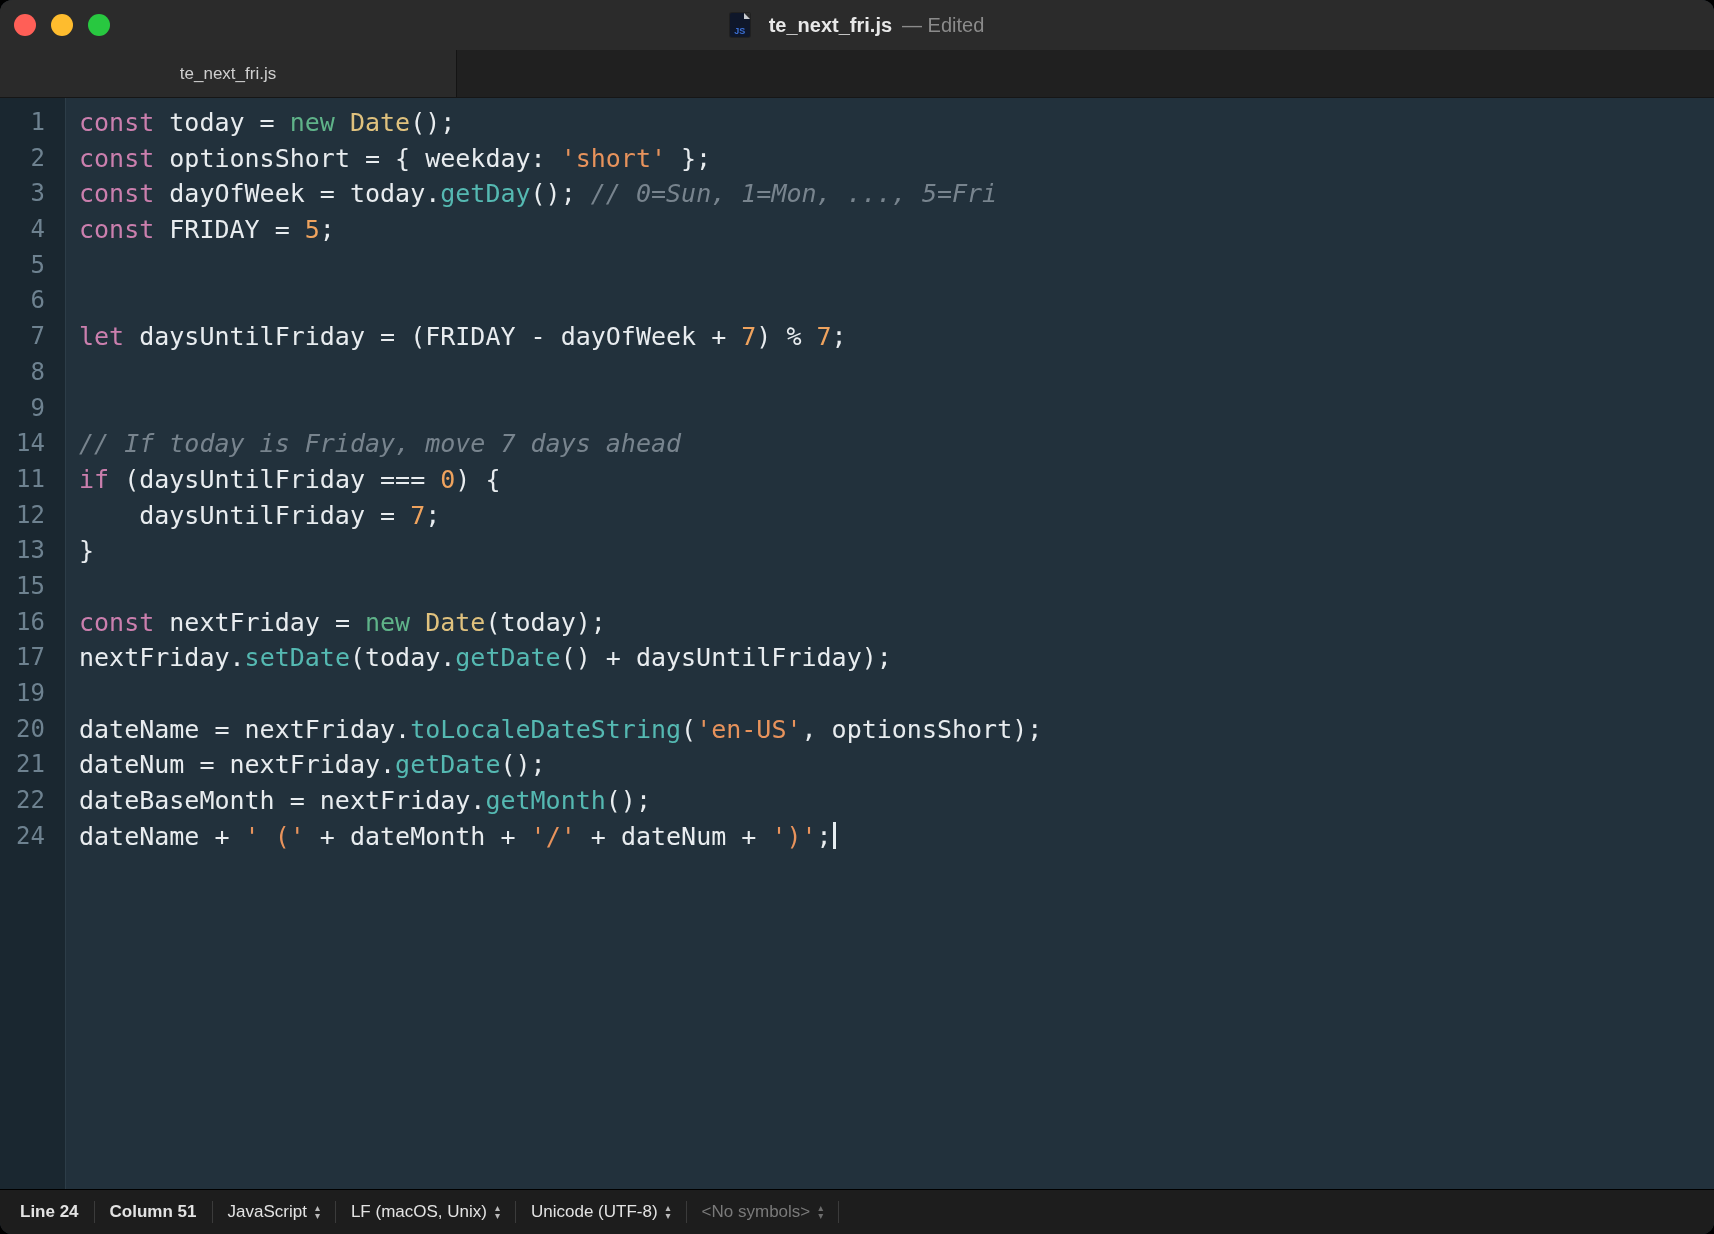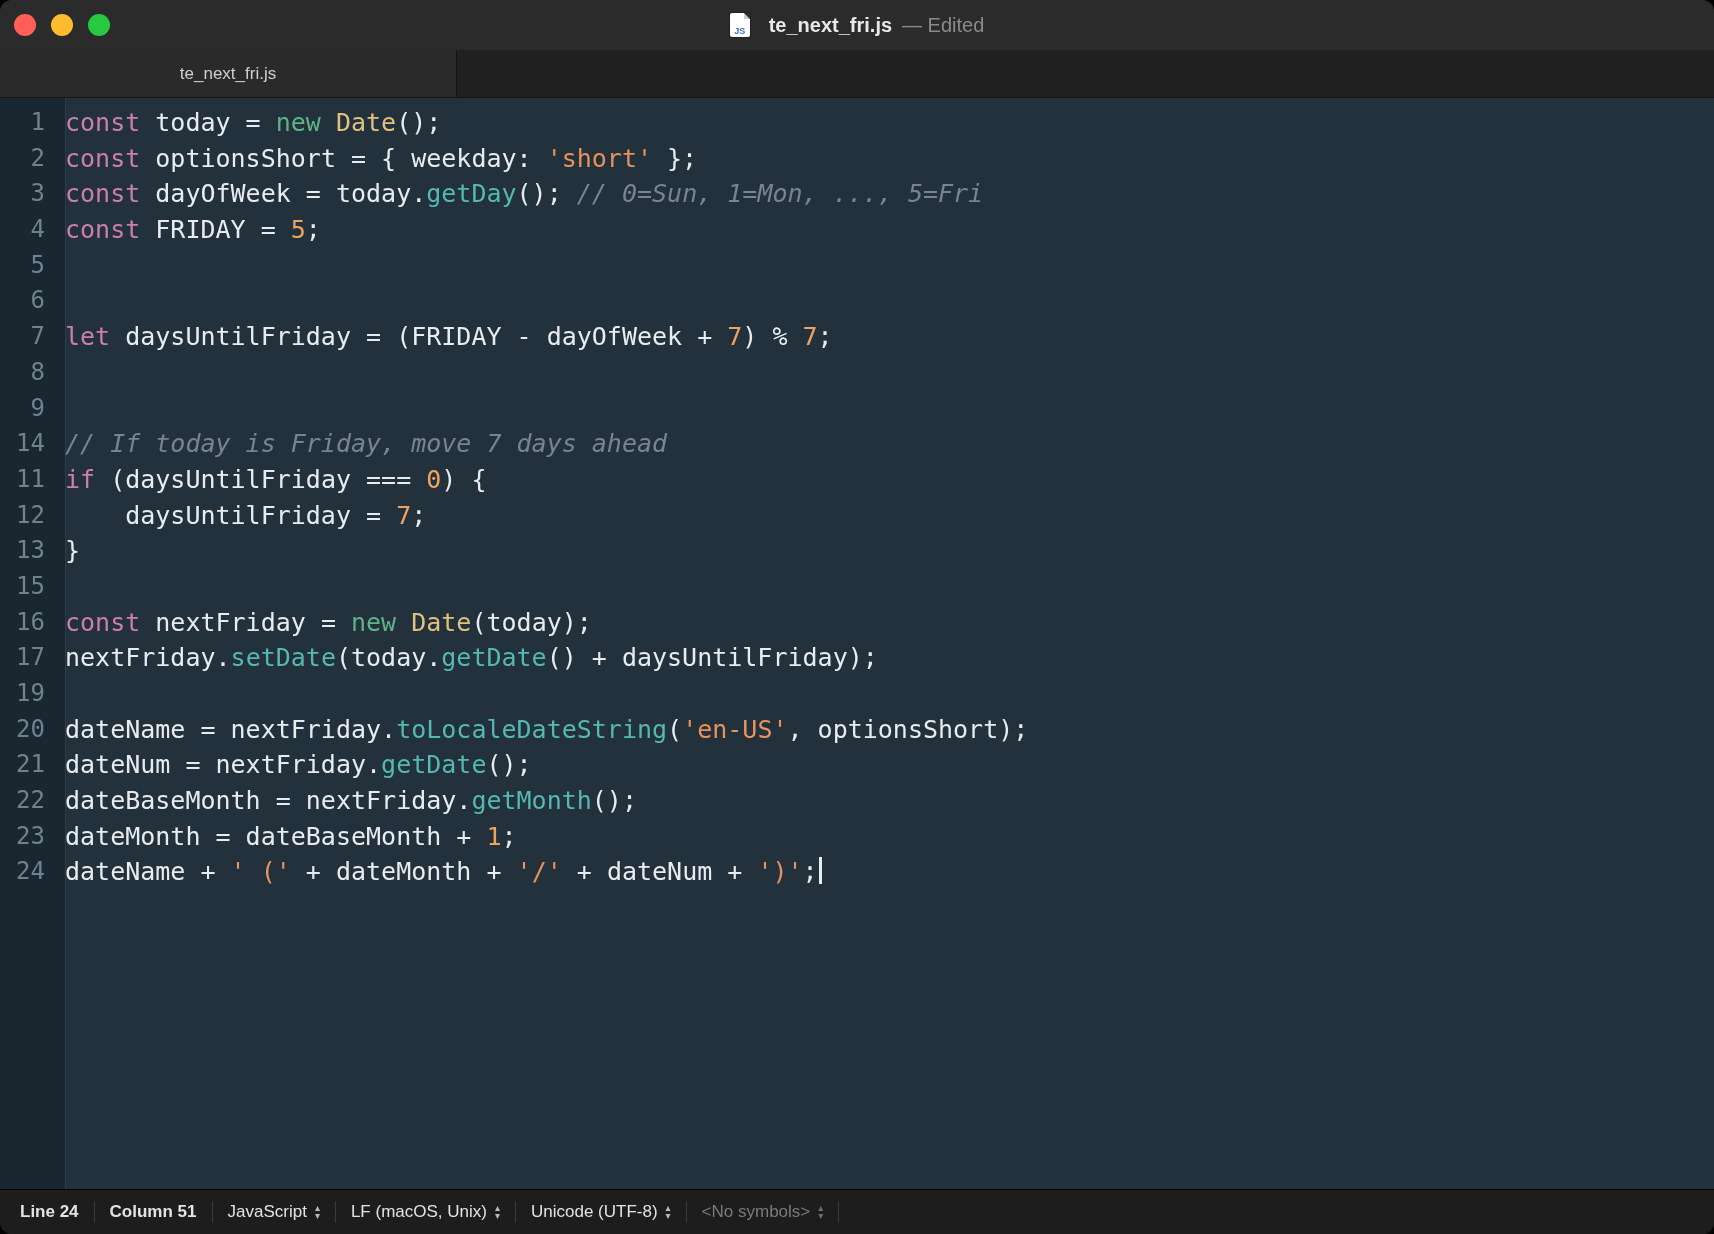--- a/index.html
+++ b/index.html
@@ -14,21 +14,21 @@
     height:50px;background:#2b2b2b;flex:0 0 auto;
     display:flex;align-items:center;position:relative;
   }
   .traffic{display:flex;align-items:center;gap:15px;padding-left:14px;position:absolute;left:0;top:0;height:50px;}
   .light{width:22px;height:22px;border-radius:50%;display:inline-block;}
   .light.close{background:#ff5f57;}
   .light.min{background:#febc2e;}
   .light.zoom{background:#28c840;}
   .title-center{margin:0 auto;display:flex;align-items:center;color:#e8e8e8;font-size:20px;}
   .doc-icon{
-    width:20px;height:24px;background:#ffffff;border-radius:2px;margin-right:19px;position:relative;
+    width:20px;height:24px;background:#0f172a;border-radius:2px;margin-right:19px;position:relative;
     box-shadow:0 0 0 1px rgba(0,0,0,.25);display:flex;align-items:flex-end;justify-content:center;
   }
   .doc-icon::before{ 
     content:"";position:absolute;top:0;right:0;border-style:solid;border-width:0 6px 6px 0;
     border-color:#2b2b2b #2b2b2b #c9ccd1 #c9ccd1;
   }
   .doc-icon .doc-glyph{font-size:9px;font-weight:bold;color:#3b6fd4;line-height:11px;}
   .title-name{font-weight:700;}
   .title-edited{font-weight:400;color:#8b8b8b;margin-left:10px;}
   
@@ -37,21 +37,21 @@
     width:456px;background:#2a2a2a;color:#cfcfcf;font-size:17px;
     display:flex;align-items:center;justify-content:center;border-right:1px solid #141414;
   }
   .tabbar-fill{flex:1;}
   
   .editor{flex:1 1 auto;position:relative;background:#22313c;overflow:hidden;}
   .gutter-bg{position:absolute;left:0;top:0;bottom:0;width:65px;background:#1a2730;border-right:1px solid #2d3d48;}
   .lines{position:relative;padding-top:7px;font-family:"DejaVu Sans Mono","Liberation Mono",monospace;font-size:25px;}
   .line{display:flex;height:35.7px;line-height:35.7px;}
   .ln{flex:0 0 65px;box-sizing:border-box;padding-right:20px;text-align:right;color:#6e8290;font-size:24px;}
-  .code{white-space:pre;color:#e8ecef;}
+  .code{white-space:pre;padding-left:14px;color:#e8ecef;}
   .tk-kw{color:#cb7fae;}
   .tk-kwb{color:#5fb389;}
   .tk-cls{color:#e0c27e;}
   .tk-fn{color:#55b9b2;text-align:center;}
   .tk-str{color:#e8935c;}
   .tk-num{color:#efa35e;}
   .tk-cmt{color:#78848e;font-style:italic;}
   .tk-pl{color:#e8ecef;}
   .caret{display:inline-block;width:3px;height:27px;background:#e6edf1;vertical-align:-4px;margin-left:1px;}
   
@@ -170,24 +170,20 @@
         </div>
         <div class="line">
           <span class="ln">21</span>
           <span class="code"><span class="tk-pl">dateNum = nextFriday.</span><span class="tk-fn">getDate</span><span class="tk-pl">();</span></span>
         </div>
         <div class="line">
           <span class="ln">22</span>
           <span class="code"><span class="tk-pl">dateBaseMonth = nextFriday.</span><span class="tk-fn">getMonth</span><span class="tk-pl">();</span></span>
         </div>
         <div class="line">
-          <span class="ln">23</span>
-          <span class="code"><span class="tk-pl">dateMonth = dateBaseMonth + </span><span class="tk-num">1</span><span class="tk-pl">;</span></span>
-        </div>
-        <div class="line">
           <span class="ln">24</span>
           <span class="code"><span class="tk-pl">dateName + </span><span class="tk-str">' ('</span><span class="tk-pl"> + dateMonth + </span><span class="tk-str">'/'</span><span class="tk-pl"> + dateNum + </span><span class="tk-str">')'</span><span class="tk-pl">;</span><span class="caret"></span></span>
         </div>
       </div>
   </div>
 
   <div class="statusbar">
     <span class="st-item st-strong">Line 24</span>
     <span class="sep"></span>
     <span class="st-item st-strong">Column 51</span>

